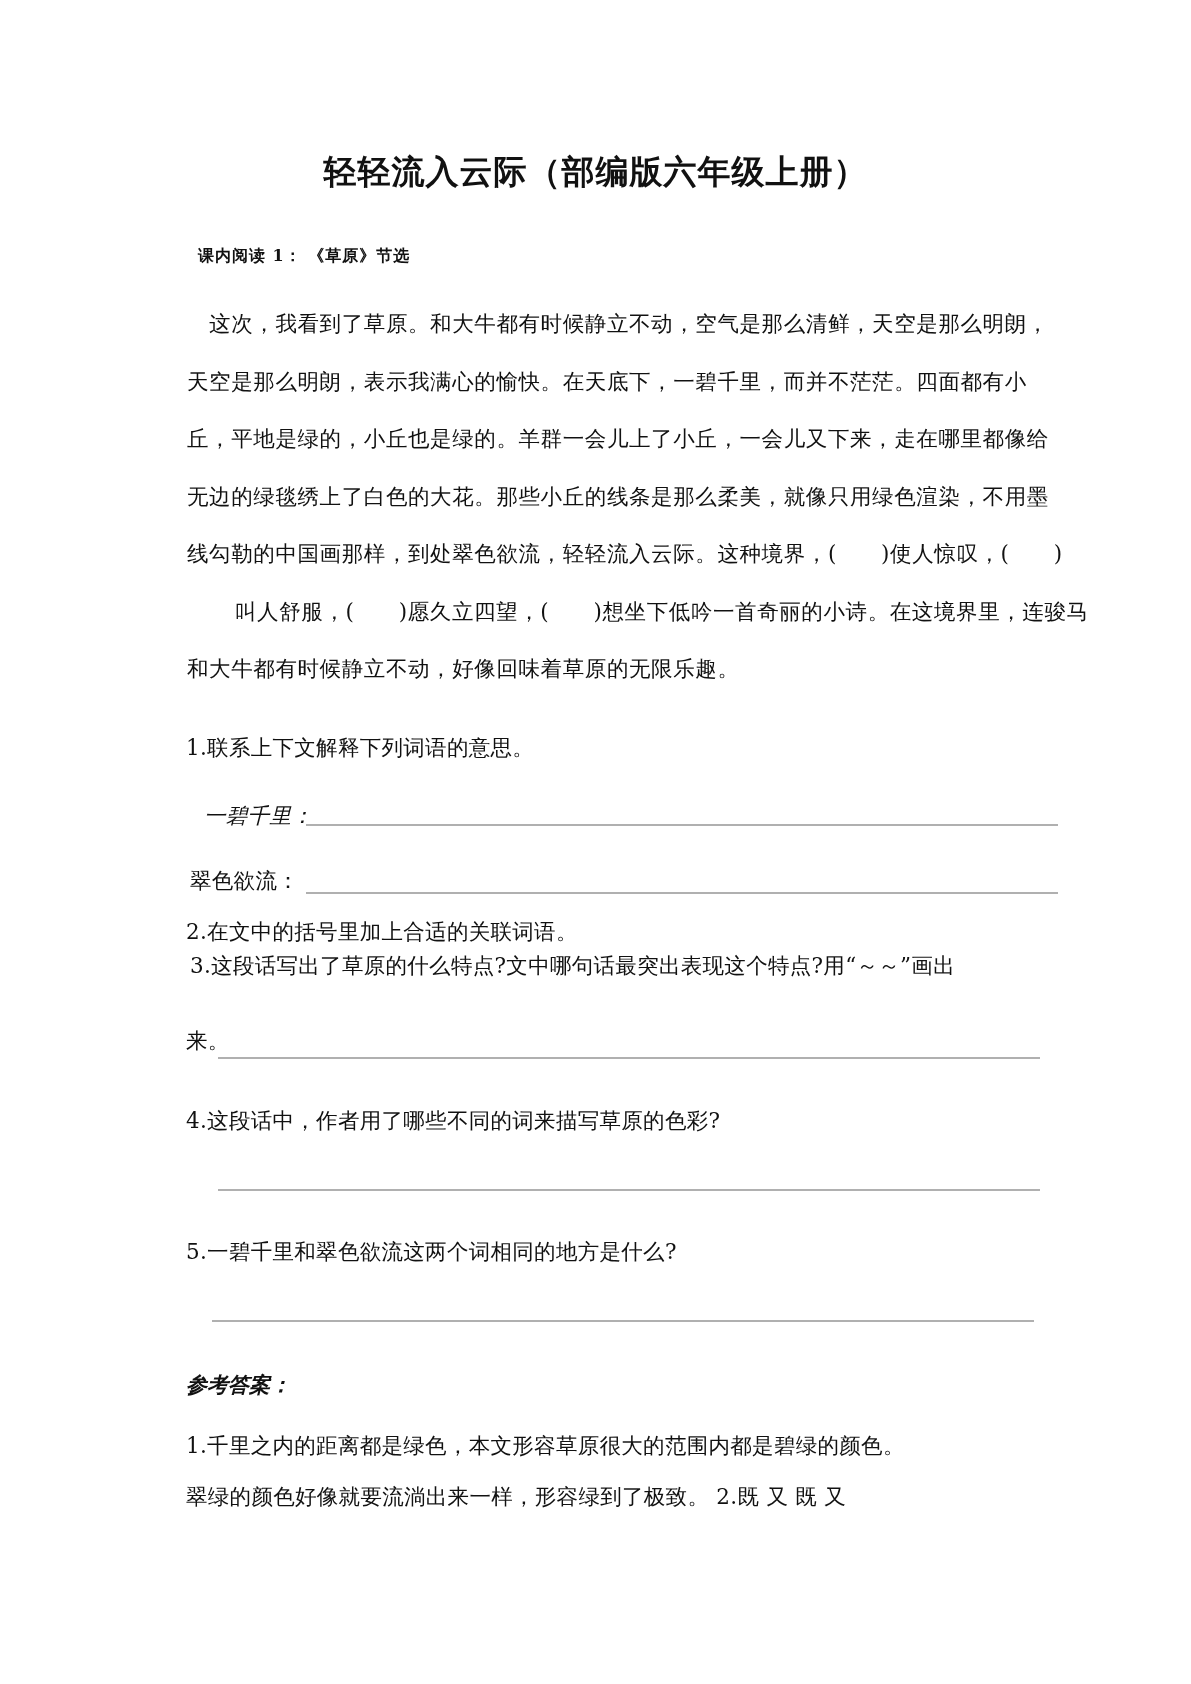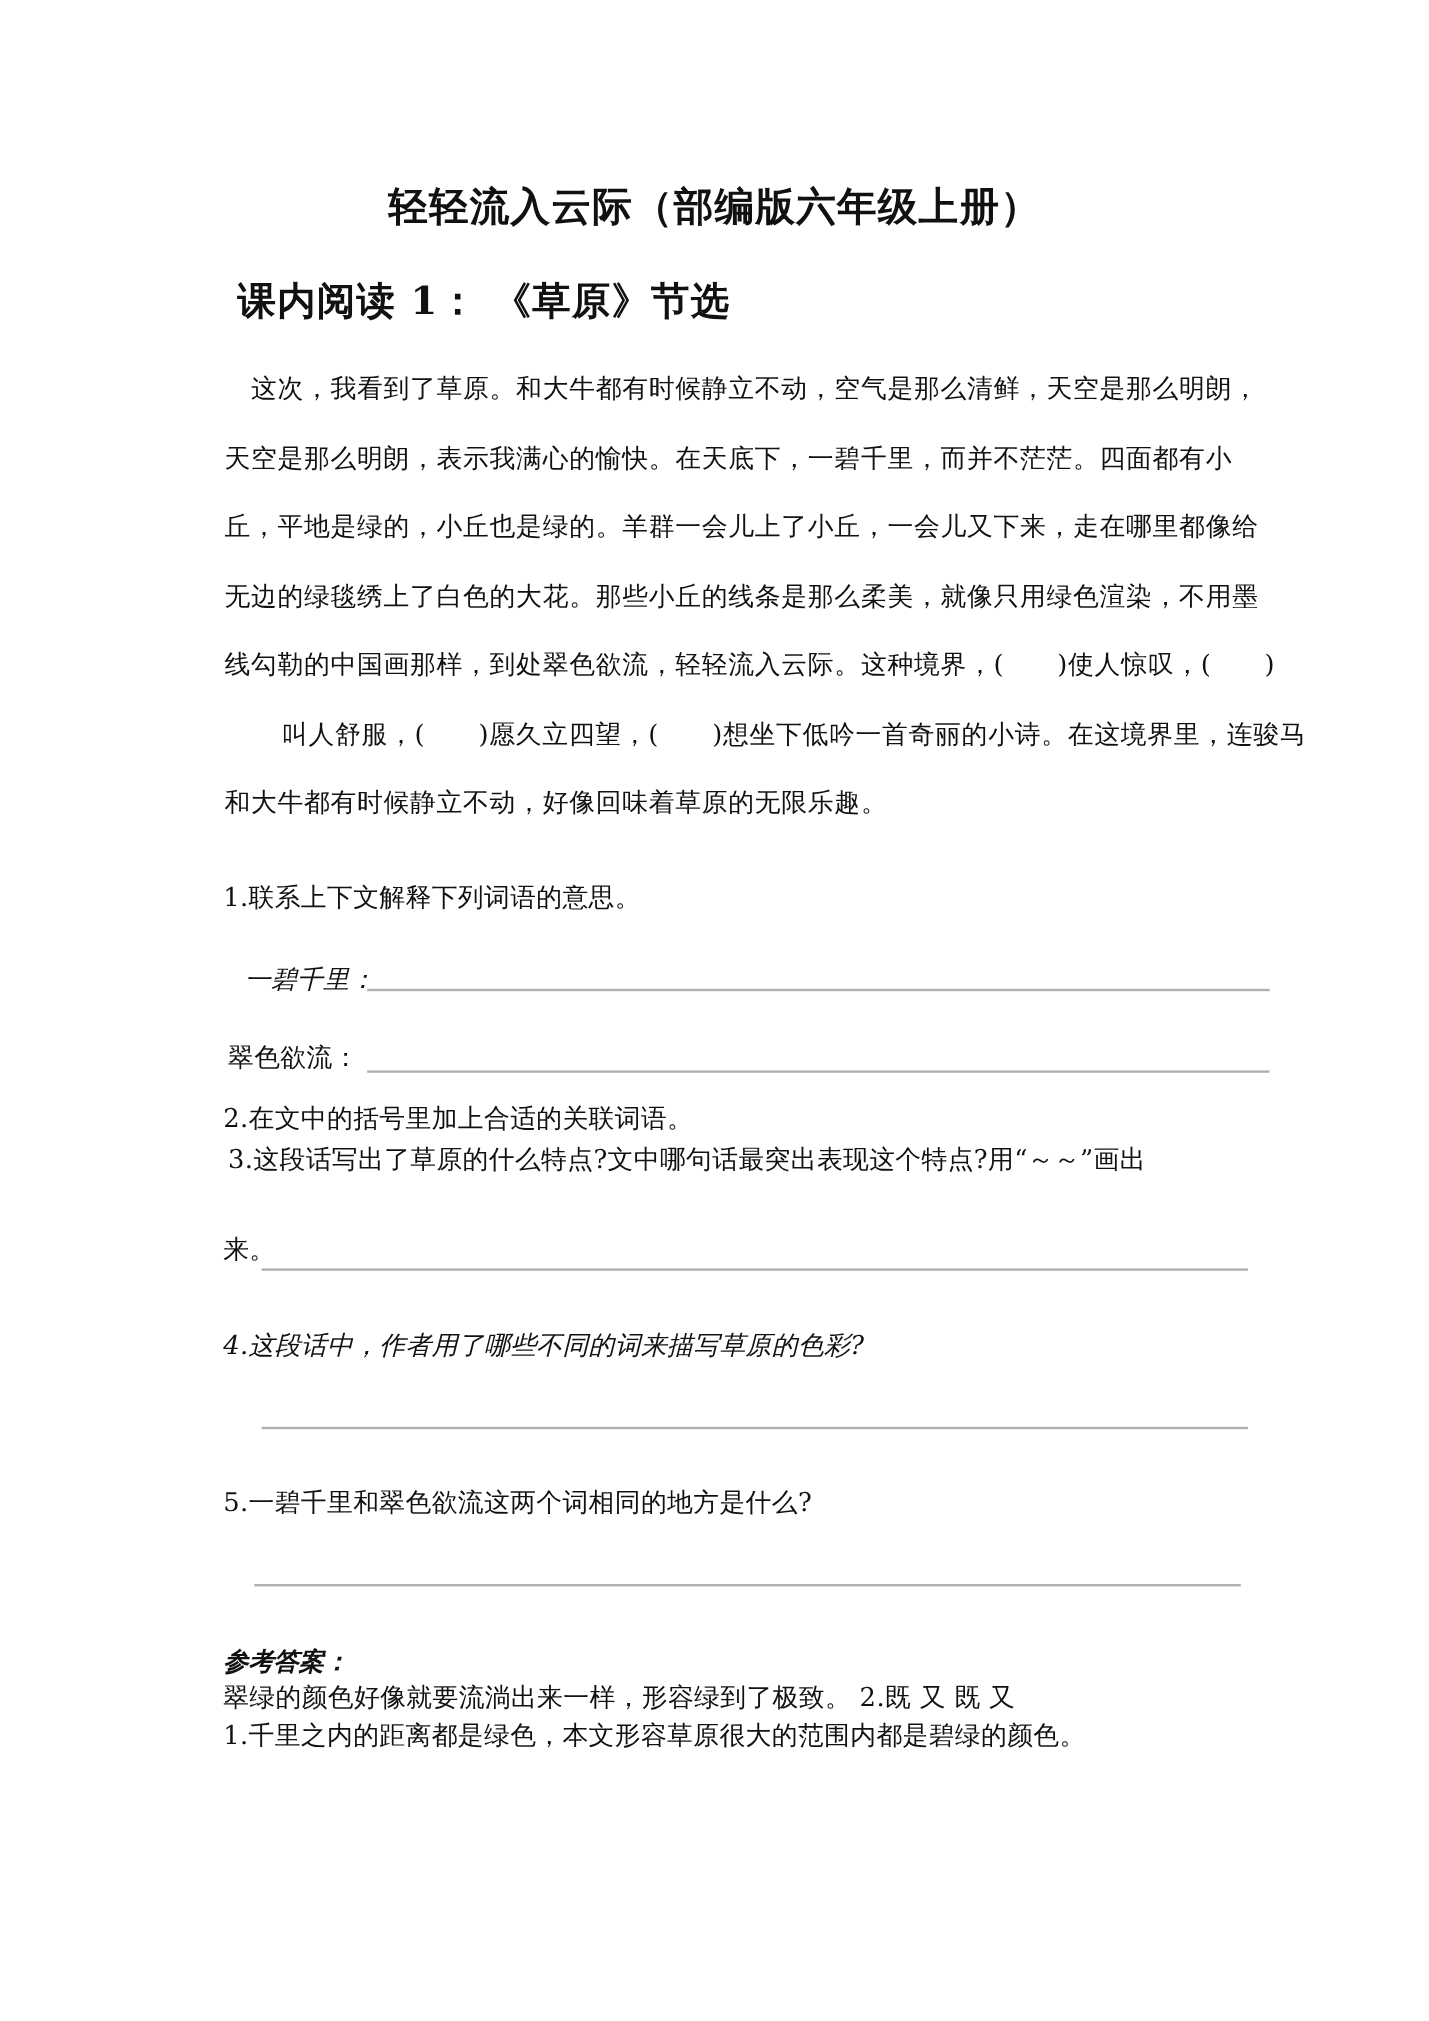--- a/index.html
+++ b/index.html
@@ -8,22 +8,22 @@
     font-family: "DejaVu Serif", "Liberation Serif", serif;
     color: #111111;
   }
   .abs { position: absolute; white-space: nowrap; }
   .title {
     left: 0; width: 1191px; top: 150px; text-align: center;
     font-family: "DejaVu Sans", "Liberation Sans", sans-serif;
     font-weight: bold; font-size: 33px; letter-spacing: 1px;
   }
   .subtitle {
-    left: 198px; top: 230px;
-    font-weight: bold; font-size: 32px; letter-spacing: 1px;
+    left: 198px; top: 246px;
+    font-weight: bold; font-size: 16px; letter-spacing: 1px;
   }
   .para { left: 187px; width: 875px; font-size: 21.5px; letter-spacing: 0.6px; }
   .line { position: absolute; height: 2px; background: #b0b0b0; }
   .q { font-size: 21.5px; letter-spacing: 0.3px; }
   .answers-title {
     font-family: "DejaVu Sans", "Liberation Sans", sans-serif;
     font-weight: bold; font-size: 21px;
   }
 </style>
 </head>
@@ -53,31 +53,31 @@
 
     <div class="abs q" style="left:190px; top:866px;" data-name="term-label-cuiseyuliu">翠色欲流：</div>
     <div class="line" style="left:306px; top:831px; width:752px; top:831px;" data-name="answer-line-cuiseyuliu-top"></div>
 
     <div class="abs q" style="left:186px; top:917px;" data-name="question-2">2.在文中的括号里加上合适的关联词语。</div>
 
     <div class="abs q" style="left:190px; top:951px;" data-name="question-3">3.这段话写出了草原的什么特点?文中哪句话最突出表现这个特点?用“～～”画出</div>
     <div class="abs q" style="left:186px; top:1026px;" data-name="question-3-cont">来。</div>
     <div class="line" style="left:218px; top:1057px; width:822px;" data-name="answer-line-q3"></div>
 
-    <div class="abs q" style="left:186px; top:1106px;font-style:italic;" data-name="question-4">4.这段话中，作者用了哪些不同的词来描写草原的色彩?</div>
+    <div class="abs q" style="left:186px; top:1106px;" data-name="question-4">4.这段话中，作者用了哪些不同的词来描写草原的色彩?</div>
     <div class="line" style="left:218px; top:1189px; width:822px;" data-name="answer-line-q4"></div>
 
     <div class="abs q" style="left:186px; top:1237px;" data-name="question-5">5.一碧千里和翠色欲流这两个词相同的地方是什么?</div>
     <div class="line" style="left:212px; top:1320px; width:822px;" data-name="answer-line-q5"></div>
   </div>
 
   <div data-name="answers">
     <div class="abs answers-title" style="left:186px; top:1371px;font-style:italic;" data-name="answers-title">参考答案：</div>
     <div class="abs q" style="left:186px; top:1431px;" data-name="answer-line">1.千里之内的距离都是绿色，本文形容草原很大的范围内都是碧绿的颜色。</div>
-    <div class="abs q" style="left:186px; top:1400px;" data-name="answer-line">翠绿的颜色好像就要流淌出来一样，形容绿到了极致。 2.既  又     既  又</div>
+    <div class="abs q" style="left:186px; top:1482px;" data-name="answer-line">翠绿的颜色好像就要流淌出来一样，形容绿到了极致。 2.既  又     既  又</div>
   </div>
 
 </div>
 
 <style>
   
   [data-name="answer-line-cuiseyuliu-top"] { top: 892px !important; }
 </style>
 
 </body></html>

